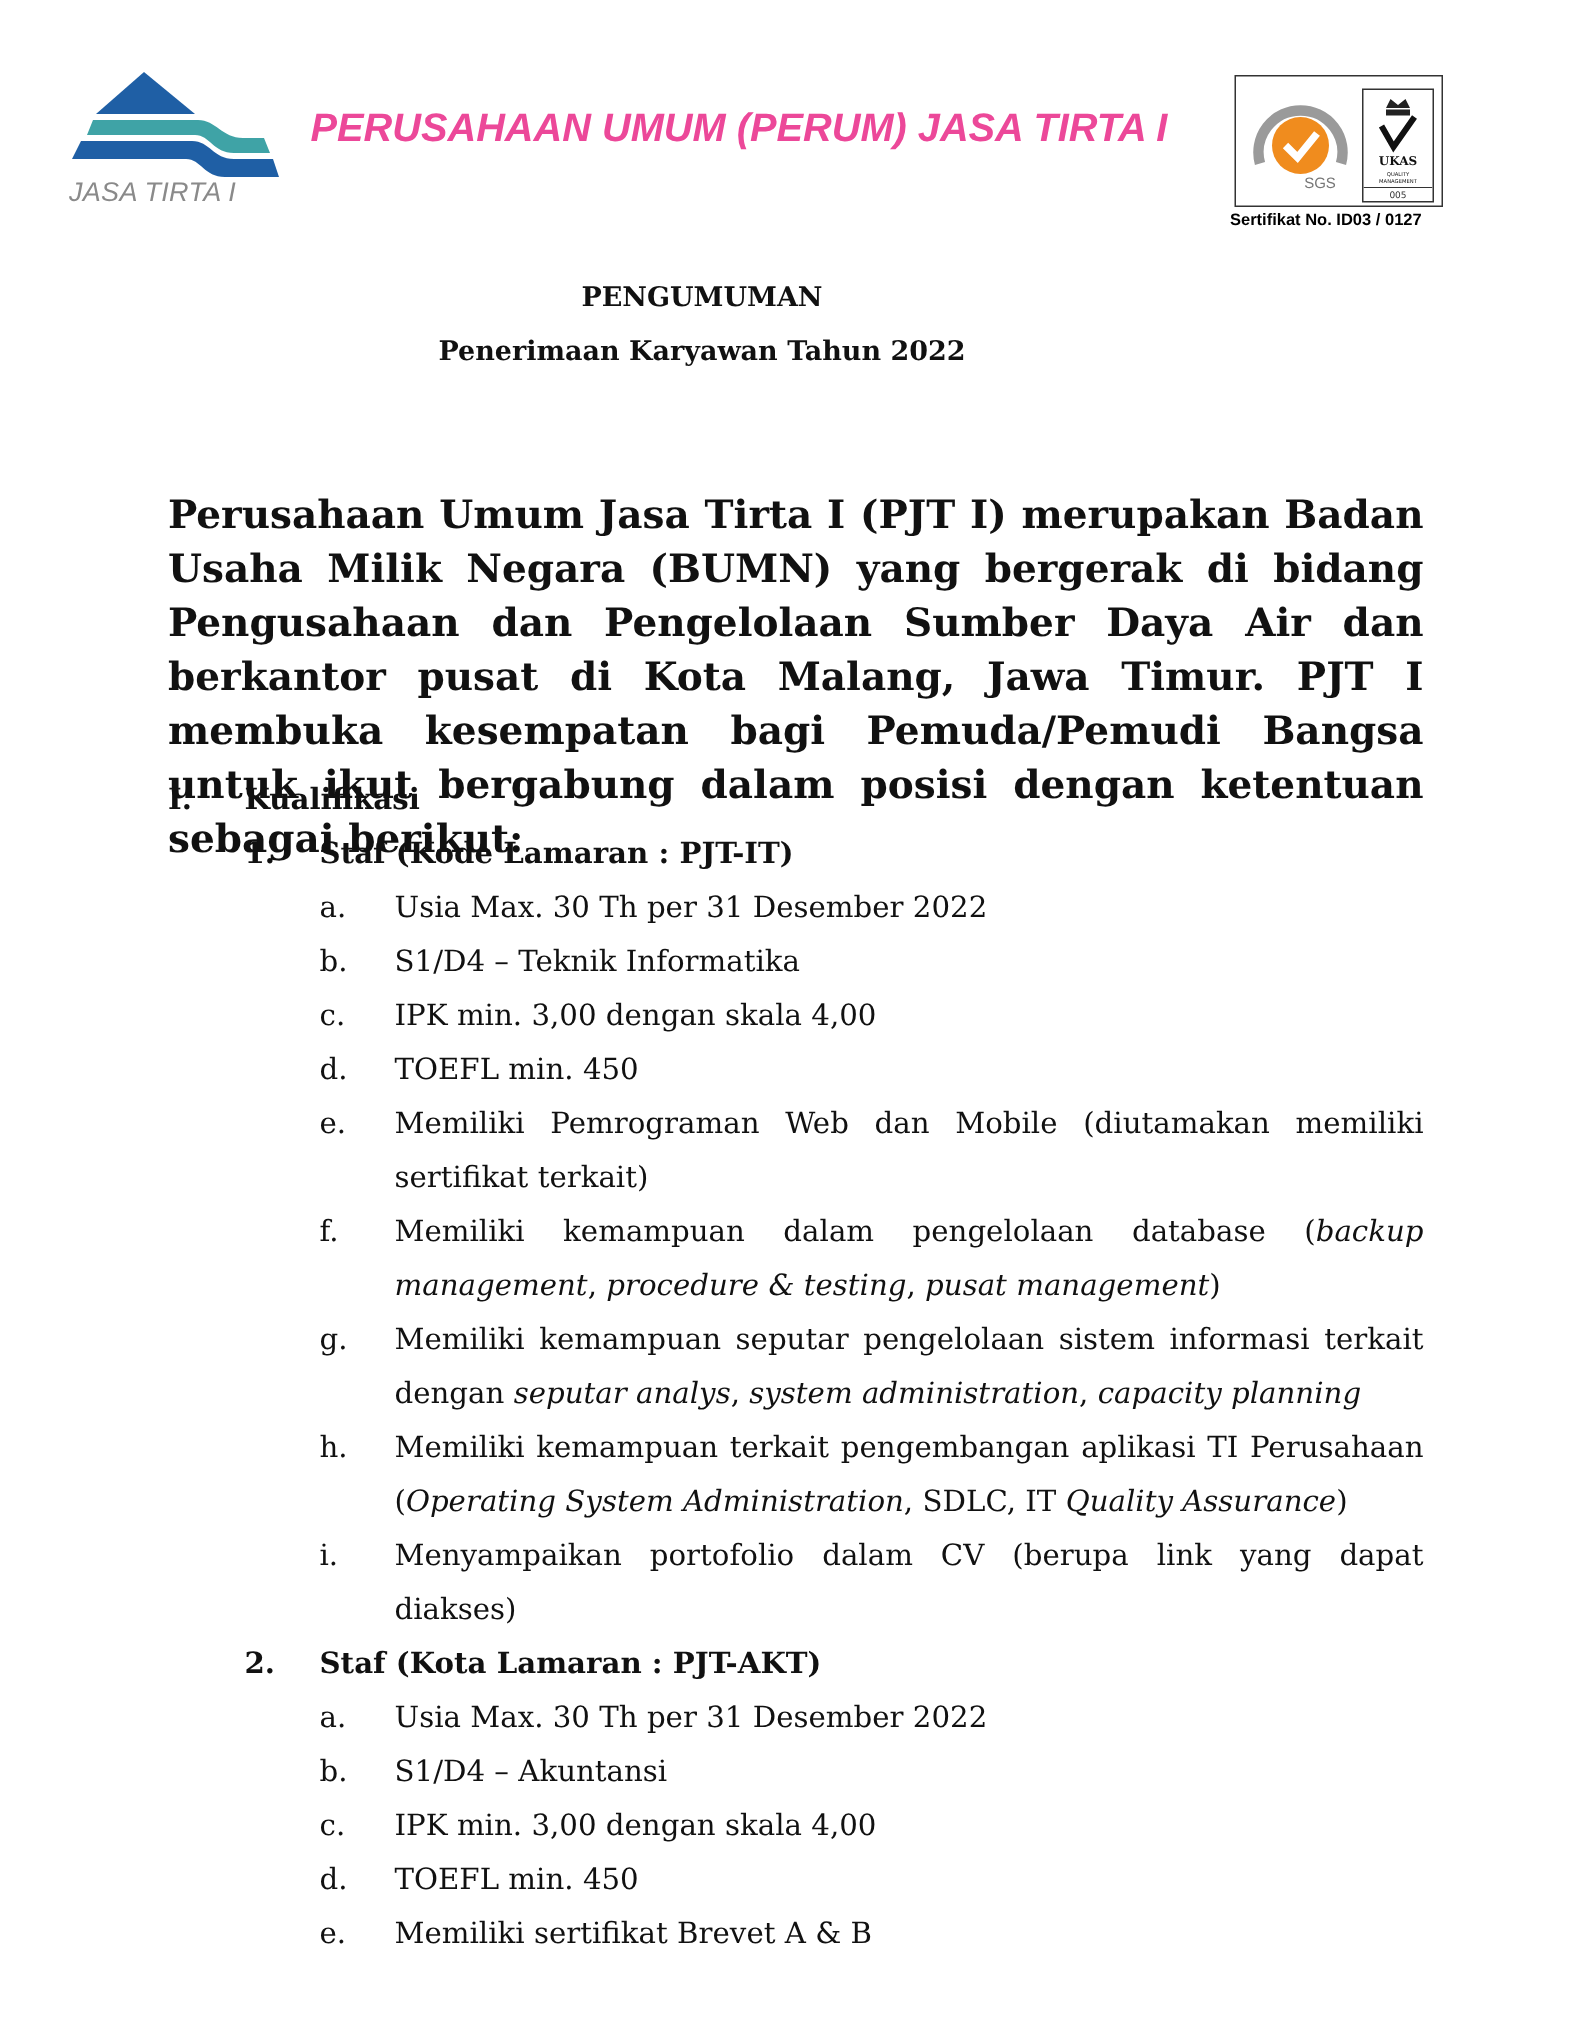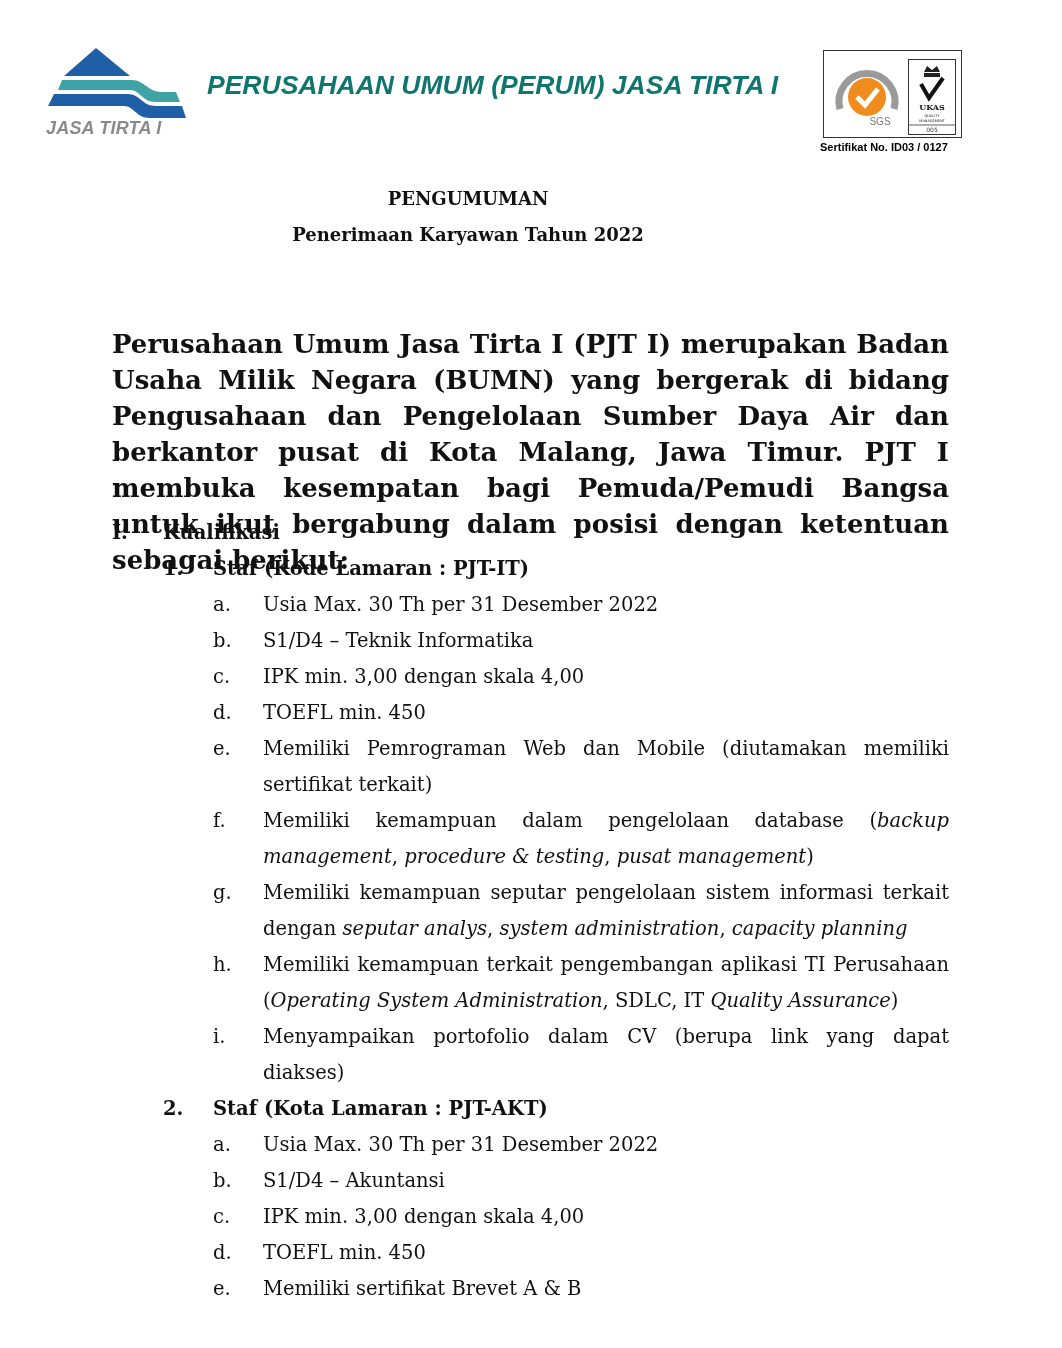--- a/index.html
+++ b/index.html
@@ -1,20 +1,20 @@
 <!DOCTYPE html>
 <html><head>
 <meta charset="utf-8">
 <style>
   html, body { margin: 0; padding: 0; background: #ffffff; }
   body { width: 1062px; height: 1348px; position: relative; overflow: hidden; font-family: "DejaVu Serif", serif; color: #111; }
   .header { position: absolute; left: 0; top: 0; width: 1062px; height: 170px; }
   .logo { position: absolute; left: 44px; top: 46px; width: 150px; height: 95px; }
-  .logo-text { position: absolute; left: 46px; top: 118px; font-family: "Liberation Sans", sans-serif; font-weight: bold; font-style: italic; font-size: 18px; color: #8a8a8a; letter-spacing: 0.2px; white-space: nowrap; }
-  .company-title { position: absolute; left: 207px; top: 70px; font-family: "Liberation Sans", sans-serif; font-weight: bold; font-style: italic; font-size: 26.5px; color: #0f766e; white-space: nowrap; }
+  .logo-text { position: absolute; left: 46px; top: 118px; font-family: "Liberation Sans", sans-serif; font-weight: normal; font-style: italic; font-size: 18px; color: #8a8a8a; letter-spacing: 0.2px; white-space: nowrap; }
+  .company-title { position: absolute; left: 207px; top: 70px; font-family: "Liberation Sans", sans-serif; font-weight: bold; font-style: italic; font-size: 26.5px; color: #ec4899; white-space: nowrap; }
   .cert-box { position: absolute; left: 823px; top: 50px; width: 137px; height: 86px; border: 1px solid #333; }
   .cert-sgs { position: absolute; left: 8px; top: 8px; width: 70px; height: 72px; }
   .cert-ukas { position: absolute; left: 84px; top: 8px; width: 46px; height: 74px; border: 1px solid #333; }
   .cert-number { position: absolute; left: 820px; top: 141px; font-family: "Liberation Sans", sans-serif; font-weight: bold; font-size: 11px; color: #000; white-space: nowrap; }
 
   .titles { position: absolute; left: 0; top: 186px; width: 936px; text-align: center; font-weight: bold; font-size: 18px; }
   .titles div { height: 36px; line-height: 26px; }
 
   .intro { position: absolute; left: 112px; top: 326px; width: 837px; font-size: 26px; line-height: 36px; text-align: justify; font-weight: bold; }
 

